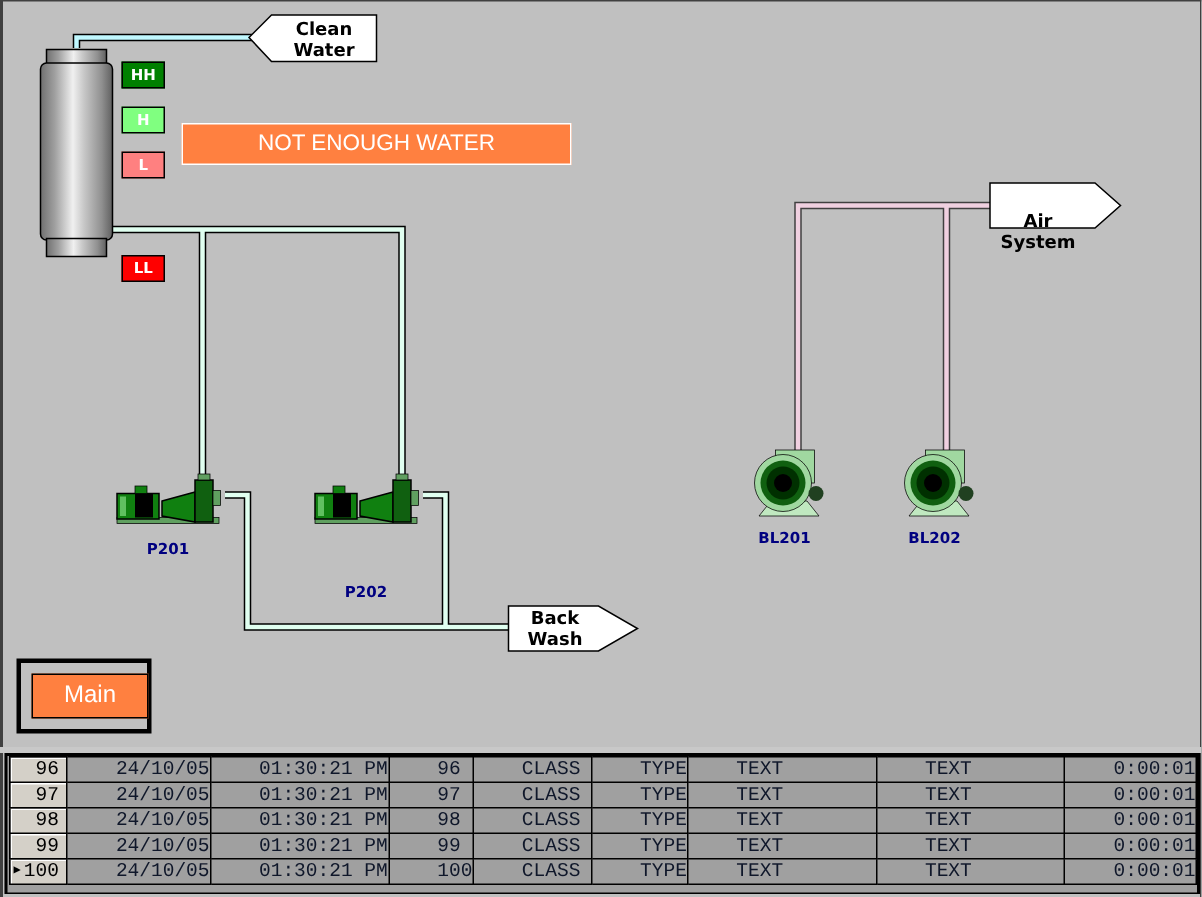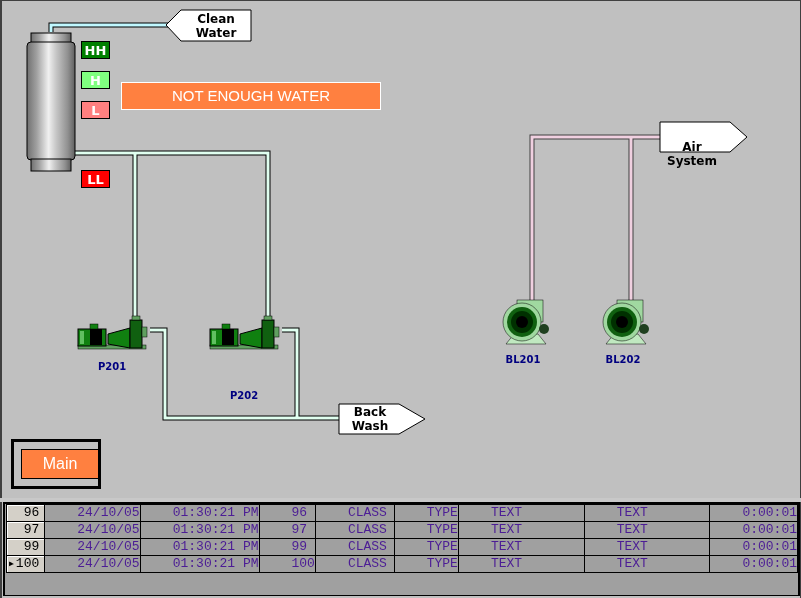--- a/index.html
+++ b/index.html
@@ -1,30 +1,30 @@
 <!DOCTYPE html>
 <html><head>
 <meta charset="utf-8">
 <style>
   html, body { margin:0; padding:0; }
   body { width:801px; height:598px; background:#c0c0c0; position:relative; overflow:hidden; font-family:"Liberation Sans", sans-serif; }
   #frame { position:absolute; left:0; top:0; width:799px; height:596px; border-left:2px solid #404040; border-top:1px solid #404040; border-right:1px solid #404040; box-sizing:border-box; width:801px; height:598px; }
   #scada { position:absolute; left:0; top:0; width:801px; height:500px; }
   .tag { position:absolute; font-family:"DejaVu Sans", sans-serif; font-weight:bold; font-size:12px; color:#000; text-align:center; line-height:14px; }
-  .level { position:absolute; width:29px; height:18px; border:1px solid #000; color:#fff; font-family:"DejaVu Sans", sans-serif; font-weight:bold; font-size:13px; text-align:center; line-height:18px; box-sizing:border-box; }
+  .level { position:absolute; width:29px; height:18px; border:1px solid #000; color:#fff; font-family:"DejaVu Sans", sans-serif; font-weight:bold; font-size:10px; text-align:center; line-height:18px; box-sizing:border-box; }
   #alarm-banner { position:absolute; left:121px; top:82px; width:260px; height:28px; background:#ff8040; border:1px solid #fff; box-sizing:border-box; color:#fff; font-size:15px; text-align:center; line-height:26px; }
   .eq-label { position:absolute; font-family:"DejaVu Sans", sans-serif; font-weight:bold; font-size:10px; color:#000080; text-align:center; width:60px; }
   #main-frame { position:absolute; left:11px; top:439px; width:90px; height:50px; border:3px solid #000; box-sizing:border-box; }
   #main-button { position:absolute; left:21px; top:449px; width:78px; height:30px; background:#ff8040; border:1px solid #000; box-sizing:border-box; color:#fff; font-size:16px; text-align:center; line-height:28px; cursor:pointer; }
   #grid { position:absolute; left:3px; top:502px; width:797px; height:94px; background:#a0a0a0; border:2px solid #000; border-bottom:1px solid #000; box-sizing:border-box; }
   #grid-top { position:absolute; left:0; top:498px; width:801px; height:4px; background:#c8c8c8; }
   table { border-collapse:collapse; position:absolute; left:1px; top:0px; }
   td { border:1px solid #000; height:17px; padding:0 0 0 1px; font-size:13px; color:#fff; font-family:Liberation Mono, monospace; white-space:nowrap; overflow:hidden; box-sizing:border-box; line-height:16px; }
   td.rh { background:#d4d0c8; color:#000; text-align:right; padding-right:5px; border:1px solid #000; box-shadow: inset 1px 1px 0 #fff; }
-  td.cell { color:#4c1d95;padding-left:32px; }
+  td.cell { color:#0f172a;padding-left:32px; }
 </style>
 </head>
 <body>
 
 <div id="frame"></div>
 
 <svg id="scada" width="801" height="500">
   <defs>
     <linearGradient id="tankGrad" x1="0" x2="1" y1="0" y2="0">
       <stop offset="0" stop-color="#707070"></stop>
@@ -164,20 +164,31 @@
           <td class="cell">24/10/05</td>
           <td class="cell">01:30:21 PM</td>
           <td class="cell">97</td>
           <td class="cell">CLASS</td>
           <td class="cell">TYPE</td>
           <td class="cell">TEXT</td>
           <td class="cell">TEXT</td>
           <td class="cell">0:00:01</td>
         </tr>
         <tr>
+          <td class="rh"><span>98</span></td>
+          <td class="cell">24/10/05</td>
+          <td class="cell">01:30:21 PM</td>
+          <td class="cell">98</td>
+          <td class="cell">CLASS</td>
+          <td class="cell">TYPE</td>
+          <td class="cell">TEXT</td>
+          <td class="cell">TEXT</td>
+          <td class="cell">0:00:01</td>
+        </tr>
+        <tr>
           <td class="rh"><span>99</span></td>
           <td class="cell">24/10/05</td>
           <td class="cell">01:30:21 PM</td>
           <td class="cell">99</td>
           <td class="cell">CLASS</td>
           <td class="cell">TYPE</td>
           <td class="cell">TEXT</td>
           <td class="cell">TEXT</td>
           <td class="cell">0:00:01</td>
         </tr>

